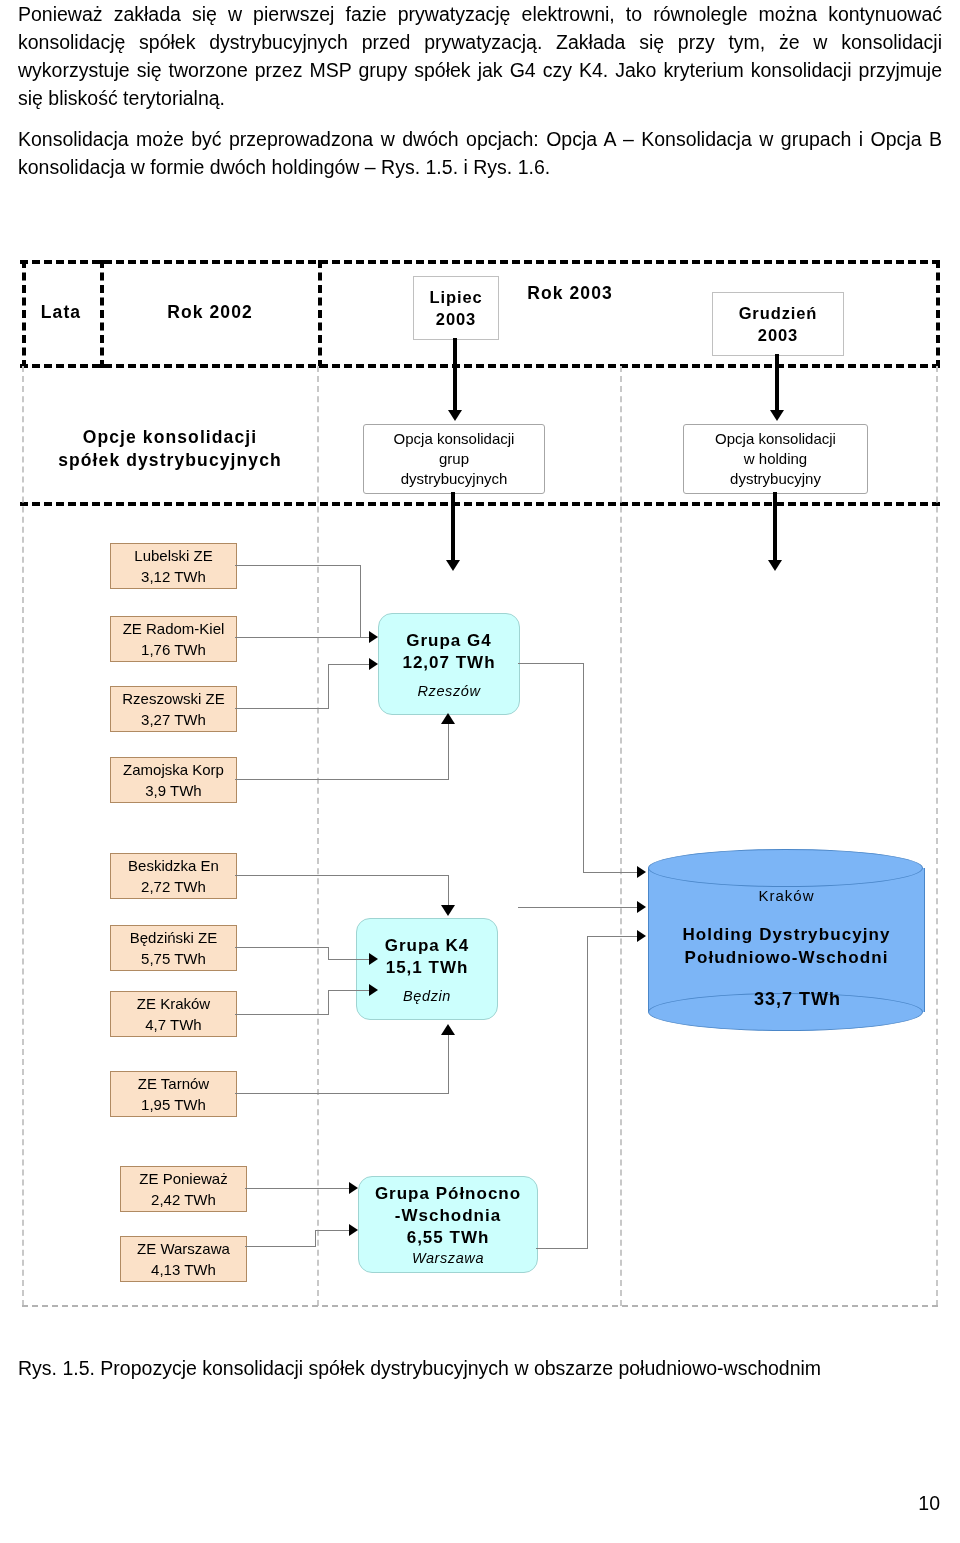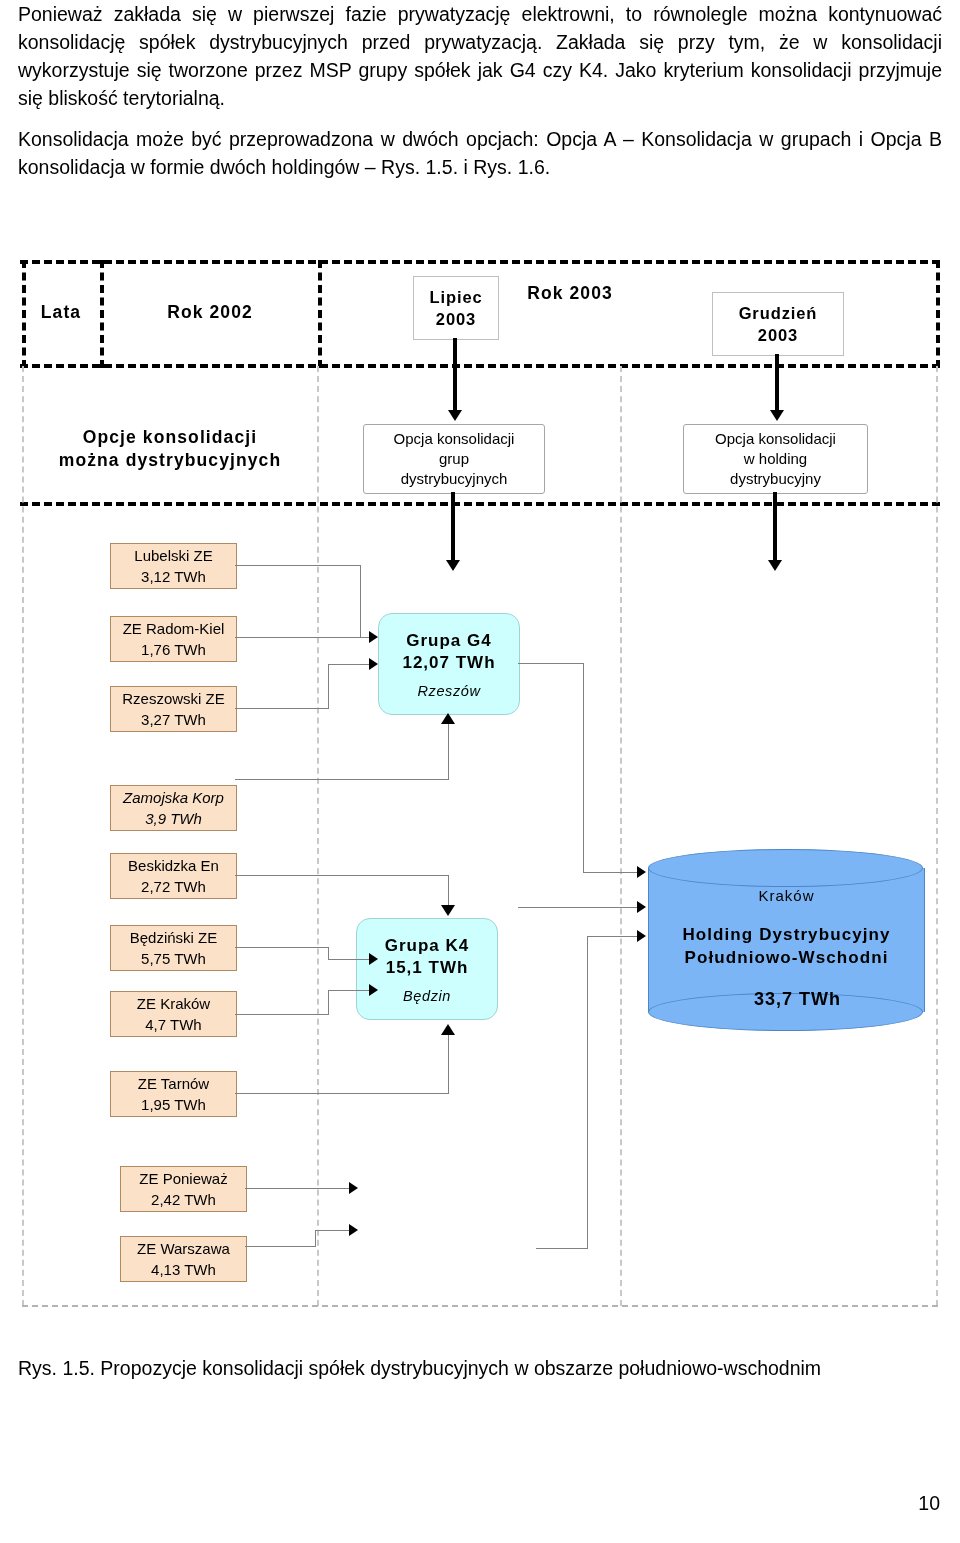--- a/index.html
+++ b/index.html
@@ -261,21 +261,21 @@
   <div class="vdash-light" style="left:620px; top:120px; height:940px;"></div>
   <div class="vdash-light" style="left:936px; top:120px; height:940px;"></div>
   <div class="hdash-light" style="left:22px; top:1059px; width:916px;"></div>
 
   <div class="lane-label" id="label-lata" style="left:24px; top:55px; width:74px;">Lata</div>
   <div class="lane-label" style="left:104px; top:55px; width:212px;">Rok 2002</div>
   <div class="lane-label" style="left:470px; top:36px; width:200px;">Rok 2003</div>
 
   <div class="lane-label" style="left:24px; top:180px; width:292px;">
     <div>Opcje konsolidacji</div>
-    <div>można dystrybucyjnych</div>
+    <div>spółek dystrybucyjnych</div>
   </div>
 
   <div class="milestone" style="left:413px; top:30px; width:84px; height:62px;">
     <div>Lipiec</div>
     <div>2003</div>
   </div>
   <div class="milestone" style="left:712px; top:46px; width:130px; height:62px;">
     <div>Grudzień</div>
     <div>2003</div>
   </div>
@@ -306,21 +306,21 @@
     <div>3,12 TWh</div>
   </div>
   <div class="company" style="left:110px; top:370px; width:125px; height:44px;">
     <div>ZE Radom-Kiel</div>
     <div>1,76 TWh</div>
   </div>
   <div class="company" style="left:110px; top:440px; width:125px; height:44px;">
     <div>Rzeszowski ZE</div>
     <div>3,27 TWh</div>
   </div>
-  <div class="company" style="left:110px; top:539px; width:125px; height:44px;font-style:italic;">
+  <div class="company" style="left:110px; top:511px; width:125px; height:44px;">
     <div>Zamojska Korp</div>
     <div>3,9 TWh</div>
   </div>
 
   <div class="company" style="left:110px; top:607px; width:125px; height:44px;">
     <div>Beskidzka En</div>
     <div>2,72 TWh</div>
   </div>
   <div class="company" style="left:110px; top:679px; width:125px; height:44px;">
     <div>Będziński ZE</div>
@@ -346,20 +346,26 @@
 
   <div class="group-box" style="left:378px; top:367px; width:140px; height:100px;">
     <div class="g-title">Grupa G4</div>
     <div class="g-title">12,07 TWh</div>
     <div class="g-city">Rzeszów</div>
   </div>
   <div class="group-box" style="left:356px; top:920px; width:140px; height:100px; top:672px;">
     <div class="g-title">Grupa K4</div>
     <div class="g-title">15,1 TWh</div>
     <div class="g-city">Będzin</div>
+  </div>
+  <div class="group-box compact" style="left:358px; top:930px; width:178px; height:95px;">
+    <div class="g-title">Grupa Północno</div>
+    <div class="g-title">-Wschodnia</div>
+    <div class="g-title">6,55 TWh</div>
+    <div class="g-city">Warszawa</div>
   </div>
 
   <div id="holding-cylinder" style="left:648px; top:603px;">
     <div class="cyl-body"></div>
     <div class="cyl-bottom"></div>
     <div class="cyl-top"></div>
     <div class="cyl-text">
       <div class="h-city">Kraków</div>
       <div class="h-name">Holding Dystrybucyjny</div>
       <div class="h-name" style="margin-top:0">Południowo-Wschodni</div>

